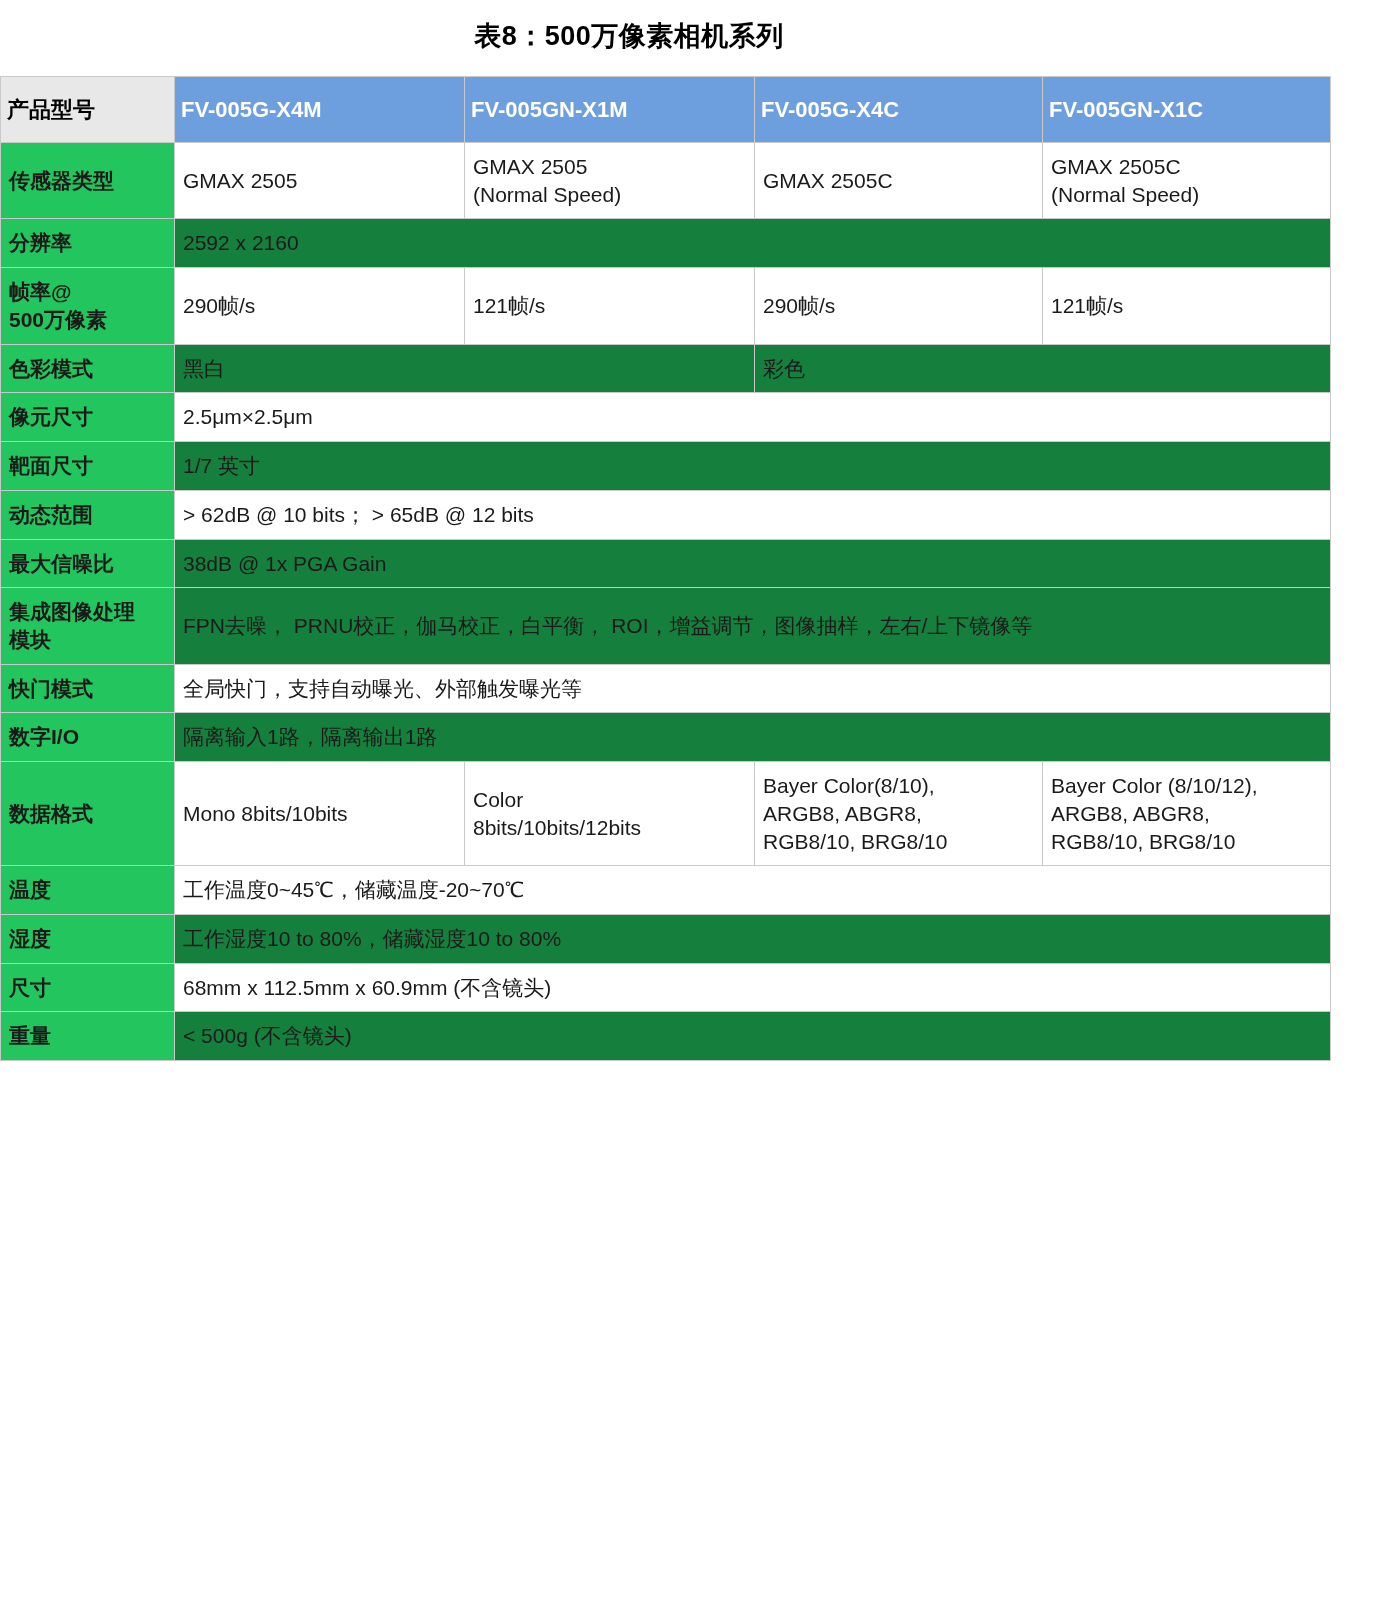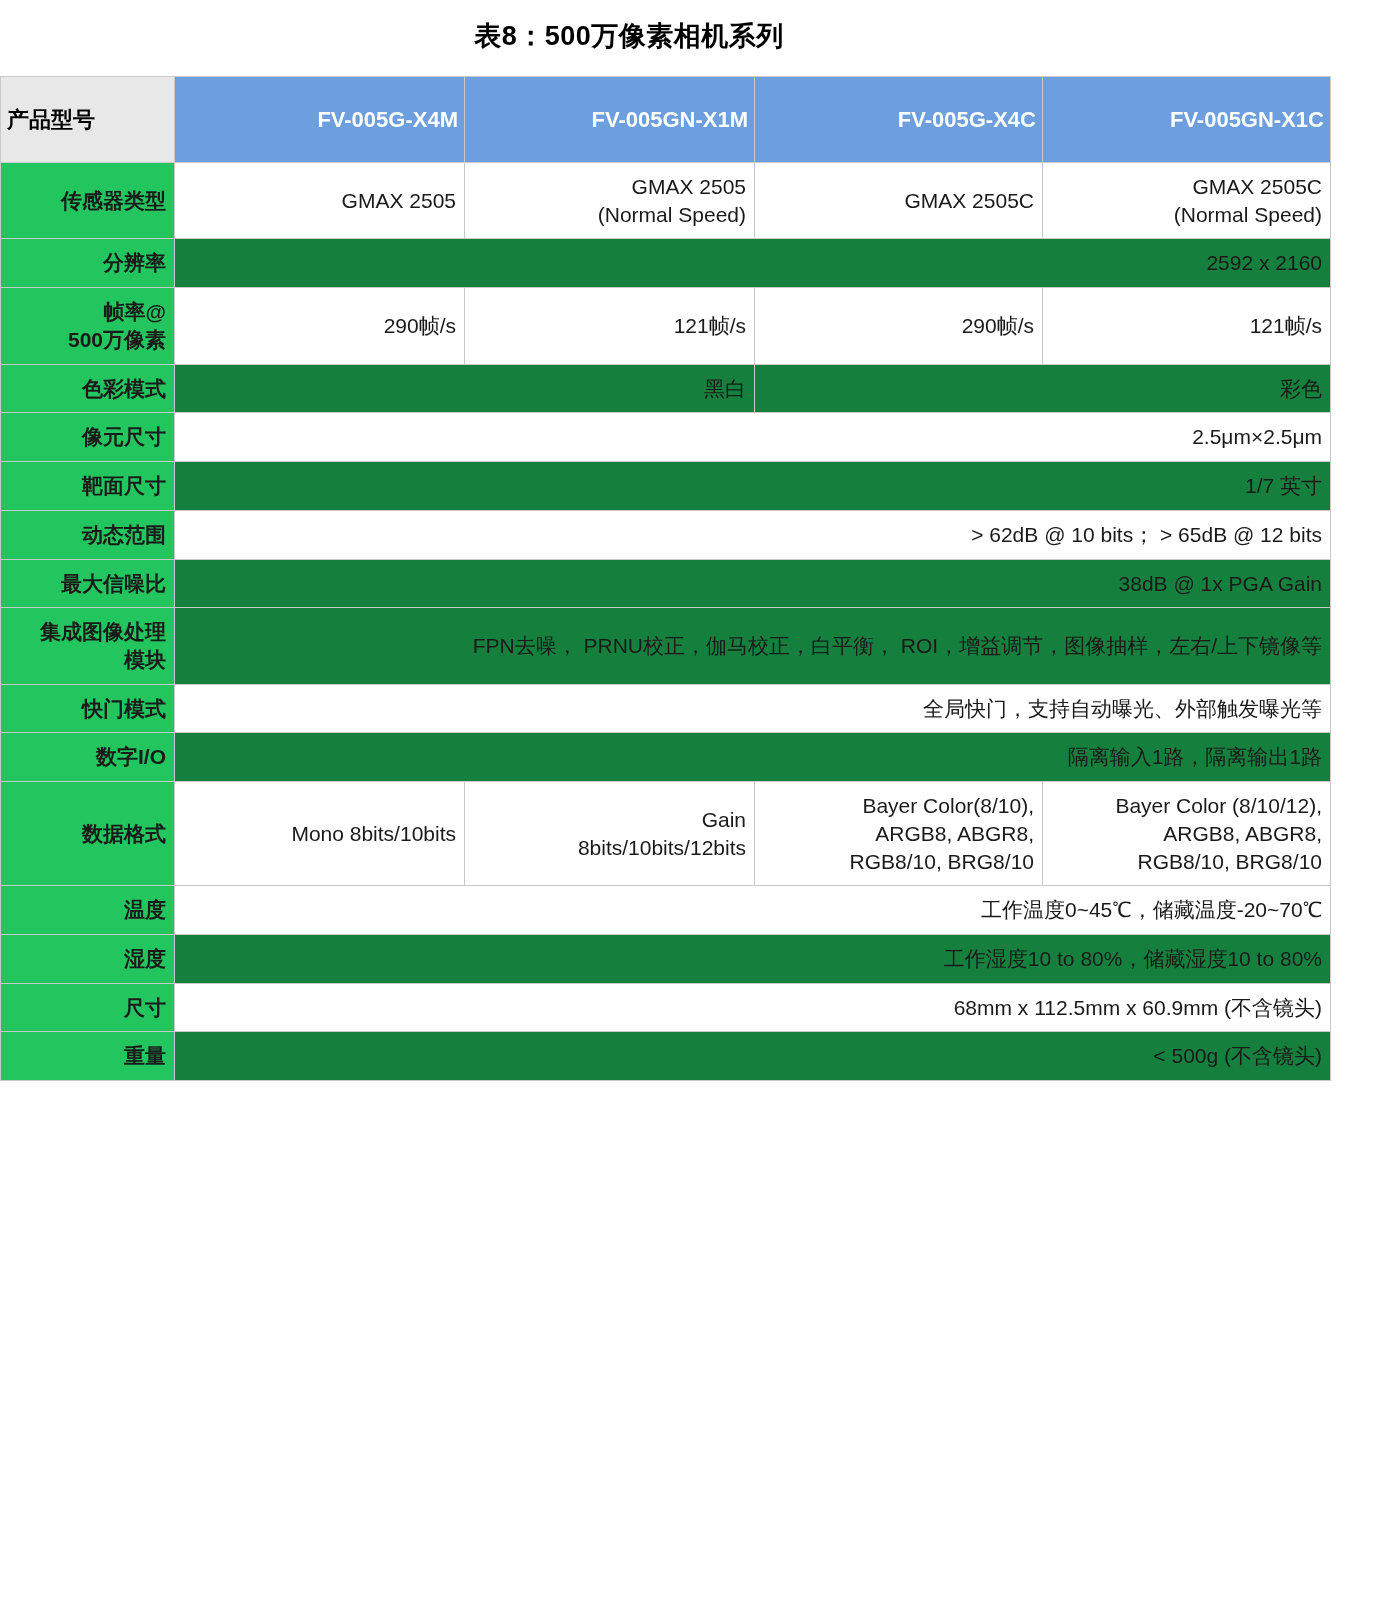--- a/index.html
+++ b/index.html
@@ -29,41 +29,41 @@
   table.spec {
     border-collapse: collapse;
     width: 1330px;
     margin: 0 auto;
     table-layout: fixed;
   }
   table.spec td {
     border: 1px solid #c9c9c9;
     padding: 10px 8px;
     font-size: 21px;
-    text-align: right;
+    text-align: left;
     vertical-align: middle;
     line-height: 1.32;
     color: #1a1a1a;
     word-break: break-word;
   }
   td.rowhead {
     background: #22c55e;
     font-weight: bold;
     text-align: left;
     padding-left: 14px;
     font-size: 21px;
     color: #000;
     width: 174px;
   }
   tr.header td {
     background: #6d9edd;
     color: #ffffff;
     font-weight: bold;
     font-size: 22px;
-    padding: 28px 6px;
+    padding: 18px 6px;
   }
   tr.header td.rowhead {
     background: #e8e8e8;
     color: #000000;
     font-weight: bold;
     font-size: 22px;
     text-align: left;
   }
   td.shaded {
     background: #15803d;
@@ -164,21 +164,21 @@
 
 
       <tr>
         <td class="rowhead nowrapish">数字I/O</td>
         <td class="shaded" colspan="4">隔离输入1路，隔离输出1路</td>
       </tr>
 
       <tr>
         <td class="rowhead nowrapish">数据格式</td>
         <td class="plain nowrapish">Mono 8bits/10bits</td>
-        <td class="plain nowrapish">Gain
+        <td class="plain nowrapish">Color
 8bits/10bits/12bits</td>
         <td class="plain nowrapish">Bayer Color(8/10),
 ARGB8, ABGR8,
 RGB8/10, BRG8/10</td>
         <td class="plain nowrapish">Bayer Color (8/10/12),
 ARGB8, ABGR8,
 RGB8/10, BRG8/10</td>
       </tr>
 
 

